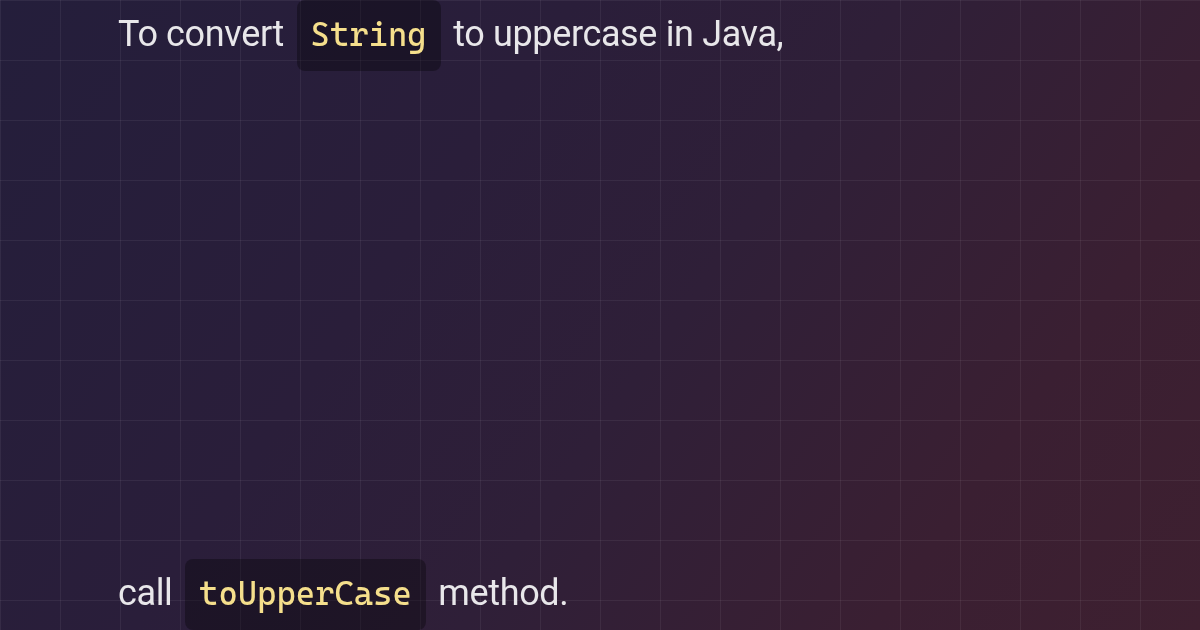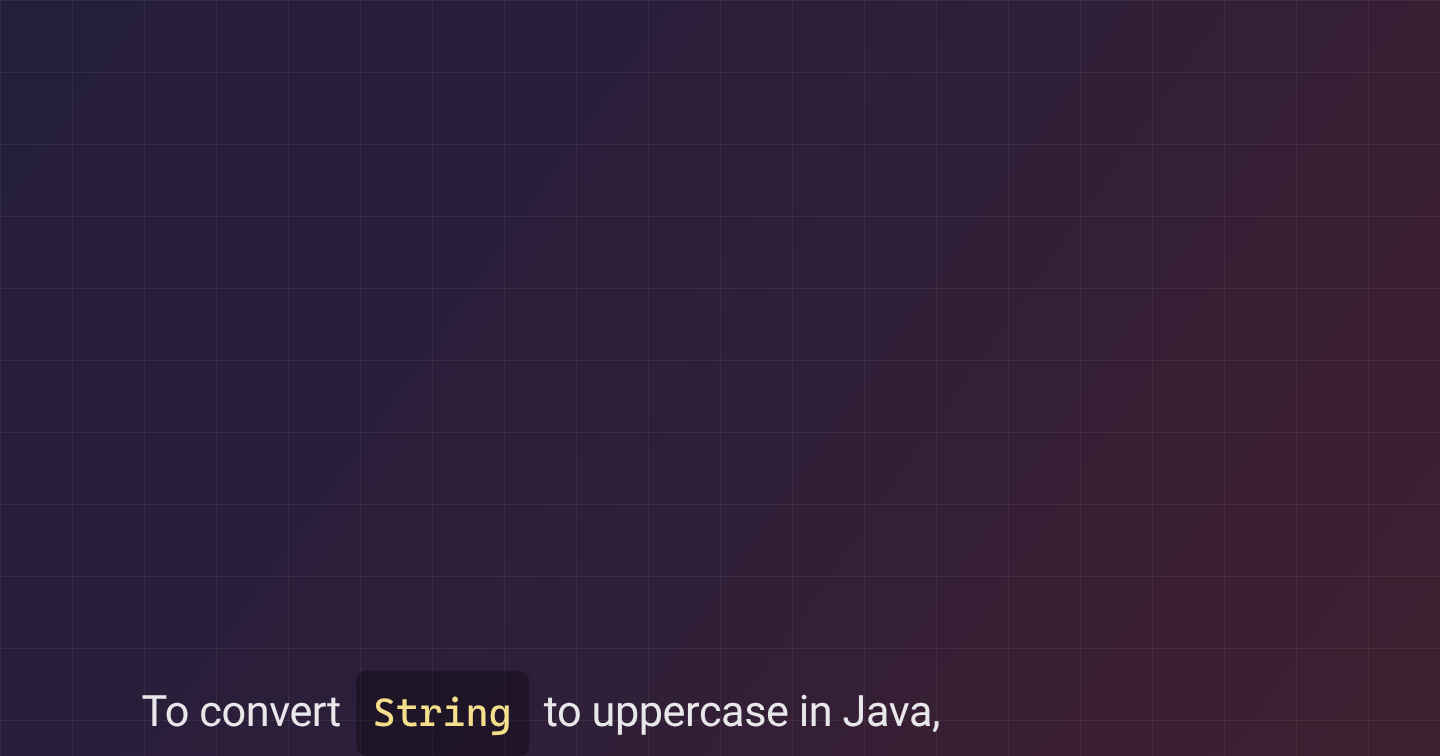--- a/index.html
+++ b/index.html
@@ -30,21 +30,21 @@
       linear-gradient(to bottom, rgba(255,255,255,0.06) 1px, transparent 1px);
     background-size: 60px 60px;
     background-position: 0 0;
   }
   
   .content {
     position: absolute;
     inset: 0;
     display: flex;
     flex-direction: column;
-    justify-content: flex-end;
+    justify-content: space-between;
     padding-left: 118px;
     padding-right: 100px;
   }
   
   .text-line {
     font-size: 36px;
     font-weight: 400;
     color: #e8e7ea;
     line-height: 1.85;
     letter-spacing: -0.01em;
@@ -67,13 +67,16 @@
 </head>
 <body>
 
 <div class="background"></div>
 <div class="grid-overlay"></div>
 
 <div class="content">
   <div class="text-line">
     <span>To convert </span><span class="code-inline">String</span><span> to uppercase in Java,</span>
   </div>
+  <div class="text-line">
+    <span>call </span><span class="code-inline">toUpperCase</span><span> method.</span>
+  </div>
 </div>
 
 </body></html>

